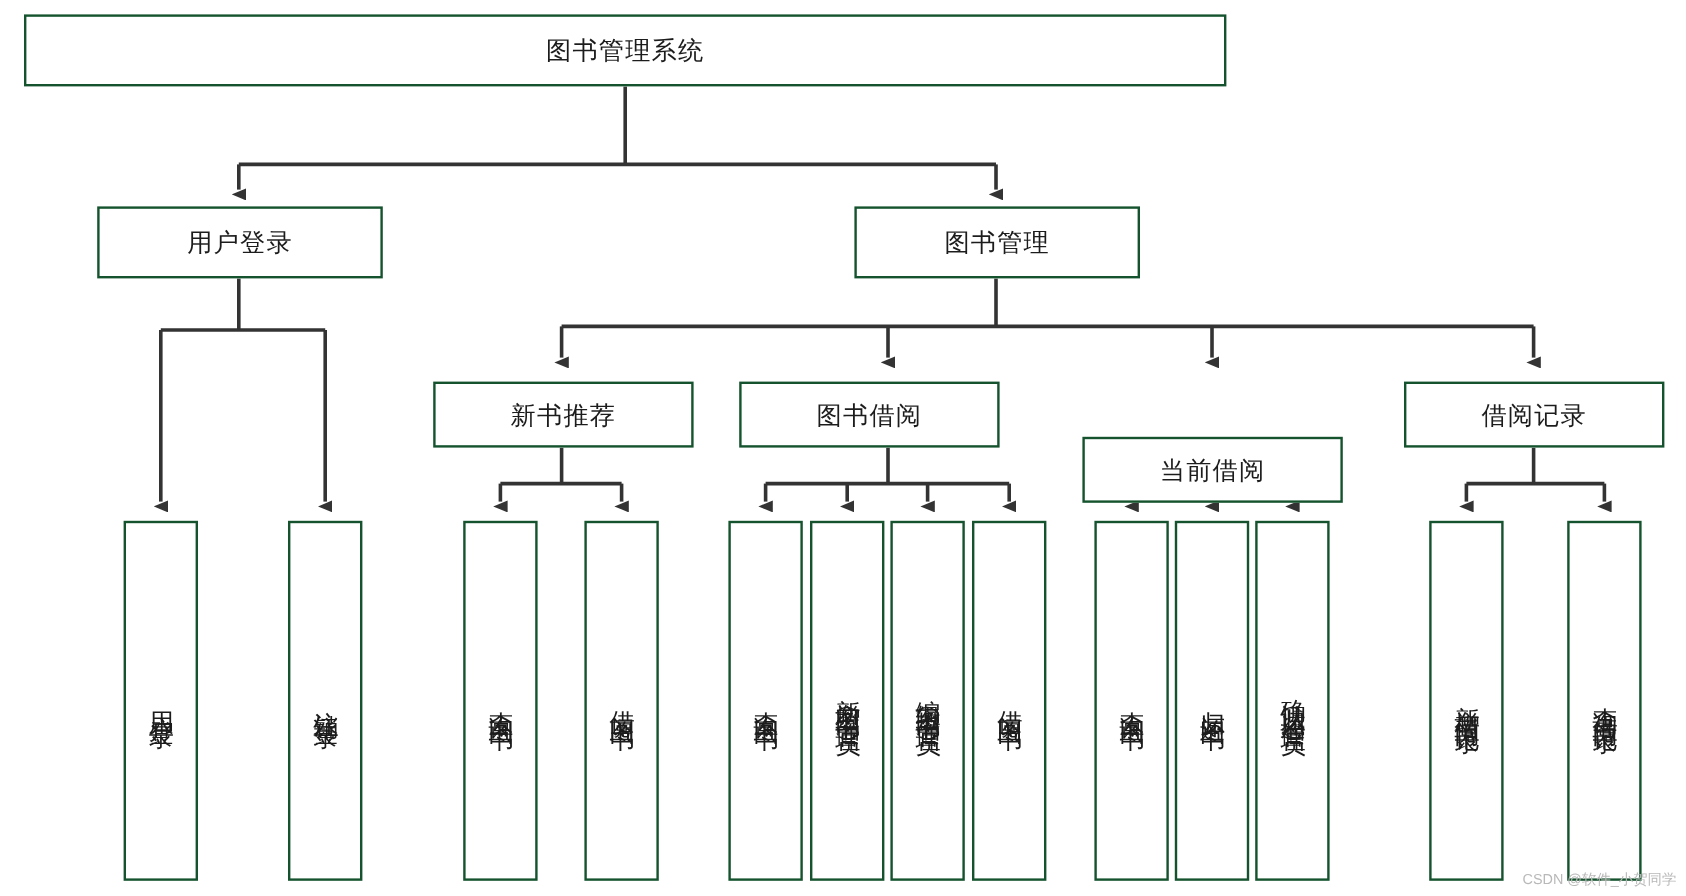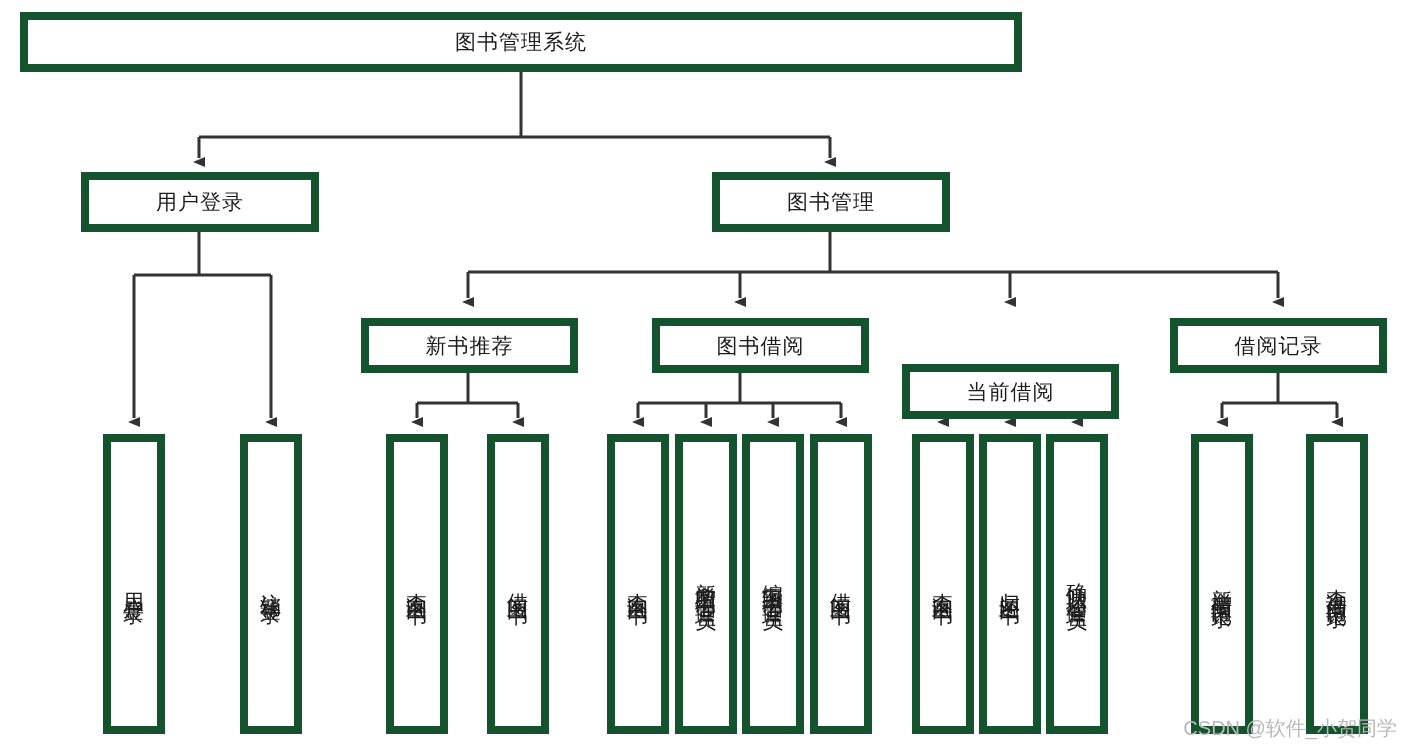--- a/index.html
+++ b/index.html
@@ -21,21 +21,21 @@
     position: absolute;
     left: 0;
     top: 0;
     width: 1405px;
     height: 747px;
     pointer-events: none;
   }
   .node {
     position: absolute;
     box-sizing: border-box;
-    border: 8px solid #14532d;
+    border: 2px solid #14532d;
     background: #ffffff;
     display: flex;
     align-items: center;
     justify-content: center;
     color: #1c1c1c;
     z-index: 2;
   }
   .node.h-node {
     font-size: 21px;
     letter-spacing: 1px;
@@ -50,21 +50,21 @@
     line-height: 1;
     white-space: nowrap;
   }
   .h-label {
     white-space: nowrap;
   }
   #watermark {
     position: absolute;
     right: 8px;
     bottom: 5px;
-    font-size: 20px;
+    font-size: 12px;
     color: #b9b9b9;
     z-index: 5;
     white-space: nowrap;
   }
 </style>
 </head>
 <body>
 
 <div id="diagram-root">
 
@@ -125,21 +125,21 @@
   <div class="node h-node" style="left:81px; top:172px; width:238px; height:60px;">
     <span class="h-label">用户登录</span>
   </div>
   <div class="node h-node" style="left:361px; top:318px; width:217px; height:55px;">
     <span class="h-label">新书推荐</span>
   </div>
 
   <div class="node h-node" style="left:712px; top:172px; width:238px; height:60px;">
     <span class="h-label">图书管理</span>
   </div>
-  <div class="node h-node" style="left:652px; top:318px; width:217px; height:55px;">
+  <div class="node h-node" style="left:616px; top:318px; width:217px; height:55px;">
     <span class="h-label">图书借阅</span>
   </div>
   <div class="node h-node" style="left:902px; top:318px; width:217px; height:55px;margin-top:46px;">
     <span class="h-label">当前借阅</span>
   </div>
   <div class="node h-node" style="left:1170px; top:318px; width:217px; height:55px;text-align:center;">
     <span class="h-label">借阅记录</span>
   </div>
 
   <div class="node v-node" style="left:103px; top:434px; width:62px; height:300px;">

